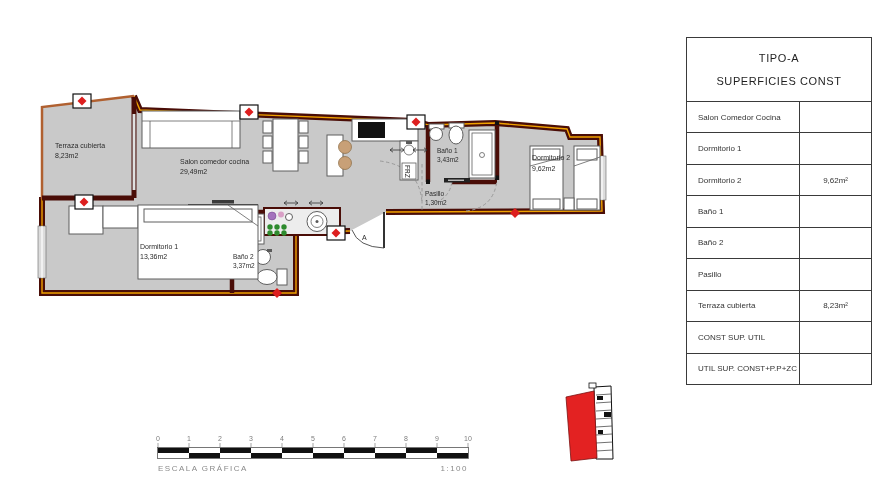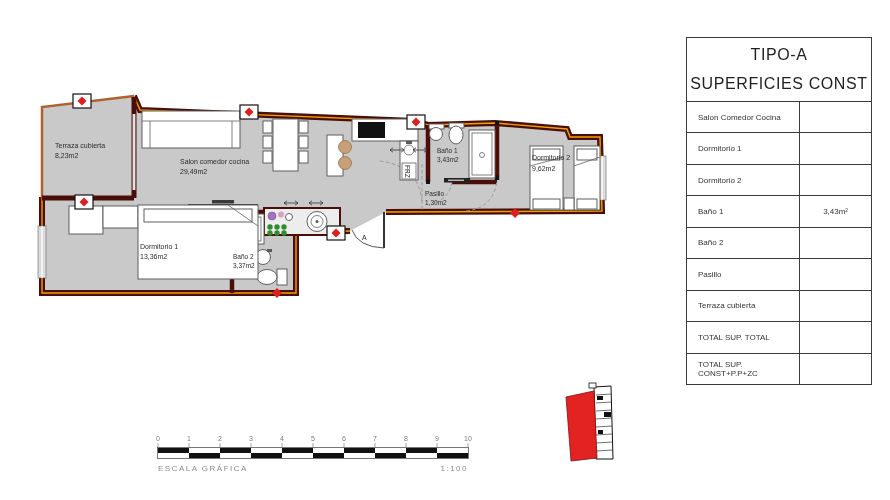--- a/index.html
+++ b/index.html
@@ -9,21 +9,21 @@
   .wall{fill:none;stroke:#4a0d07}
   .stripe{fill:none;stroke:#f0a200}
   .furn{fill:#fff;stroke:#5f5f5f;stroke-width:1}
   .furnl{fill:none;stroke:#5f5f5f;stroke-width:.8}
   .dash{fill:none;stroke:#9a9a9a;stroke-width:1;stroke-dasharray:3.5 2.5}
   .lbl{font-size:7px;fill:#2b2b2b}
   .lbls{font-size:6.5px;fill:#2b2b2b}
   .tick{font-size:7px;fill:#7d7d7d}
   .slbl{font-size:8px;fill:#8a8a8a;letter-spacing:1.5px}
   .areas-table{position:absolute;left:686px;top:37px;width:186px;height:348px;border:1px solid #3a3a3a;display:flex;flex-direction:column;background:#fff;box-sizing:border-box}
-  .tbl-header{height:63px;flex:none;display:flex;flex-direction:column;justify-content:center;align-items:center;gap:11px;font-size:16px;letter-spacing:.6px;color:#1f1f1f}
+  .tbl-header{height:63px;flex:none;display:flex;flex-direction:column;justify-content:center;align-items:center;gap:11px;font-size:11px;letter-spacing:.6px;color:#1f1f1f}
   .tbl-row{flex:1;display:flex;border-top:1px solid #3a3a3a;font-size:8px;color:#333;min-height:0}
   .tbl-label{width:61.5%;border-right:1px solid #3a3a3a;display:flex;align-items:center;padding-left:11px;box-sizing:border-box}
   .tbl-value{flex:1;display:flex;align-items:center;justify-content:center}
 </style>
 </head>
 <body>
 
 <div id="stage">
 
 <svg id="plan-svg" width="890" height="500" viewBox="0 0 890 500">
@@ -296,35 +296,36 @@
     <span>SUPERFICIES CONST</span>
   </div>
   <div class="tbl-row">
     <div class="tbl-label">Salon Comedor Cocina</div>
   </div>
   <div class="tbl-row">
     <div class="tbl-label">Dormitorio 1</div>
   </div>
   <div class="tbl-row">
     <div class="tbl-label">Dormitorio 2</div>
+    <div class="tbl-value">9,62m²</div>
   </div>
   <div class="tbl-row">
     <div class="tbl-label">Baño 1</div>
-    <div class="tbl-value">3,43m²</div>
   </div>
   <div class="tbl-row">
     <div class="tbl-label">Baño 2</div>
   </div>
   <div class="tbl-row">
     <div class="tbl-label">Pasillo</div>
   </div>
   <div class="tbl-row">
     <div class="tbl-label">Terraza cubierta</div>
-  </div>
-  <div class="tbl-row">
-    <div class="tbl-label">TOTAL SUP. TOTAL</div>
-  </div>
-  <div class="tbl-row">
-    <div class="tbl-label">TOTAL SUP. CONST+P.P+ZC</div>
+    <div class="tbl-value">8,23m²</div>
+  </div>
+  <div class="tbl-row">
+    <div class="tbl-label">CONST SUP. UTIL</div>
+  </div>
+  <div class="tbl-row">
+    <div class="tbl-label">UTIL SUP. CONST+P.P+ZC</div>
   </div>
 </div>
 
 </div>
 
 </body></html>

